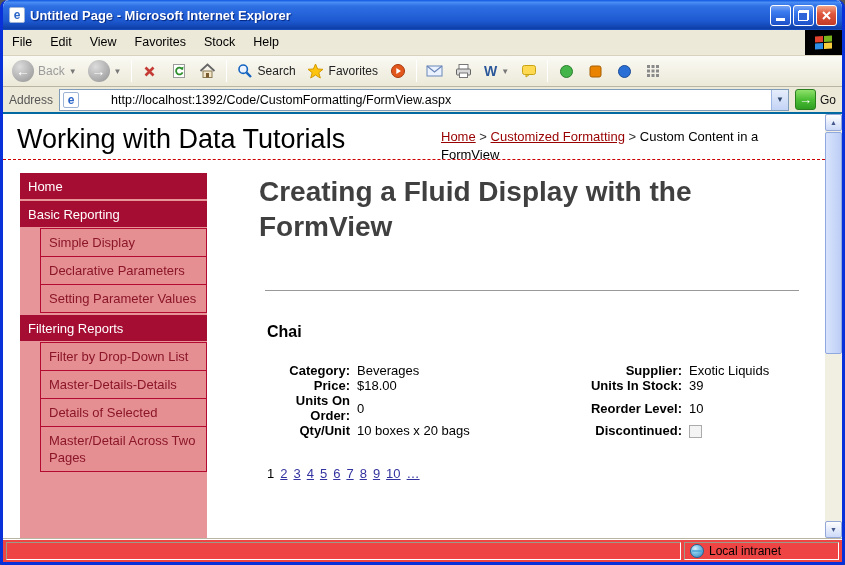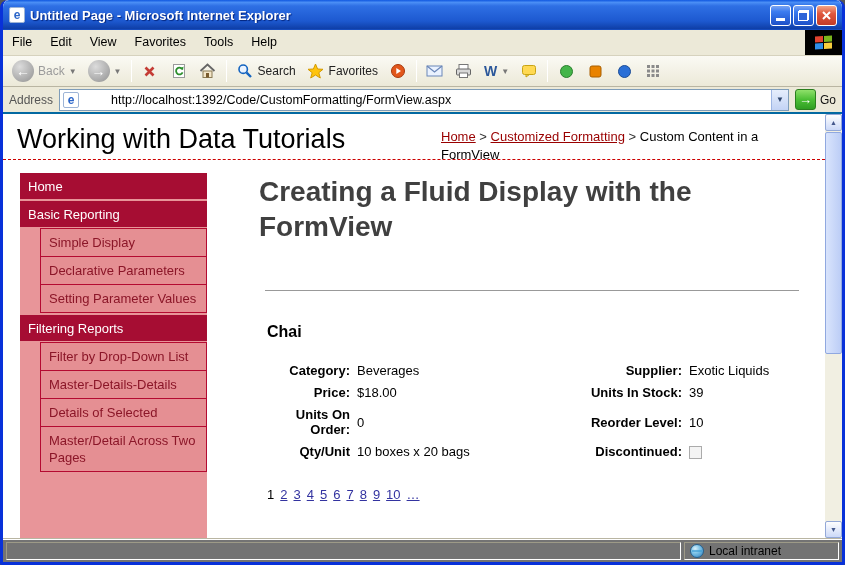--- a/index.html
+++ b/index.html
@@ -73,35 +73,35 @@
   .sidebar { width:187px; flex-shrink:0; margin:13px 0 0 17px; background:#E89599; }
   .nav-section { background:#A60D33; color:#fff; font-size:13px; padding:6px 8px 5px 8px; margin-bottom:2px; margin-top:2px; }
   .nav-section:first-child { margin-top:0; }
   .nav-item { margin-left:20px; background:#E58F93; border:1px solid #B40A31; margin-top:-1px;
     color:#8B1628; font-size:13px; padding:5px 6px 5px 8px; line-height:17px; }
   
   .main { flex:1; padding:14px 26px 0 52px; overflow:hidden; }
   .main-heading { font-size:28px; font-weight:bold; color:#404040; max-width:480px; line-height:1.25; }
   .rule { border:none; border-top:1px solid #999; margin:46px 0 0 6px; }
   .product-name { font-size:16px; font-weight:bold; margin:32px 0 0 8px; }
-  .fields { display:grid; grid-template-columns:96px 200px 132px 1fr; row-gap:7px; margin-top:22px; font-size:13px; align-items:center; }
+  .fields { display:grid; grid-template-columns:96px 200px 132px 1fr; margin-top:22px; font-size:13px; align-items:center; }
   .f-label { font-weight:bold; text-align:right; padding-right:5px; }
   .f-value { padding-left:2px; }
   .checkbox { display:inline-block; width:13px; height:13px; background:#F4F4F4; border:1px solid #ABABAB; vertical-align:middle; }
   .pager { display:flex; gap:6px; margin:28px 0 0 8px; font-size:13px; }
   .pager a { color:#3333A0; text-decoration:underline; }
   .pager .current { color:#000; }
   
   .scrollbar { width:17px; flex-shrink:0; background:#F1EFE2; display:flex; flex-direction:column; }
   .sb-btn { height:17px; background:linear-gradient(180deg,#FEFEFE,#CCD9F8); border:1px solid #93A8D8; border-radius:2px;
     display:flex; align-items:center; justify-content:center; font-size:7px; color:#44588C; }
   .sb-thumb { height:222px; margin-top:1px; background:linear-gradient(90deg,#D9E4FC,#BCCDF6); border:1px solid #90A8E0; border-radius:2px; }
   .sb-track-rest { flex:1; }
   
-  .statusbar { height:24px; background:#737373; border-top:1px solid #B9B5A2; box-shadow: inset 0 1px 0 #fff;
+  .statusbar { height:24px; background:#ef4444; border-top:1px solid #B9B5A2; box-shadow: inset 0 1px 0 #fff;
     display:flex; align-items:center; padding:3px 3px 3px 3px; gap:3px; }
   .status-panel { height:18px; border:1px solid; border-color:#9D9A87 #FFF #FFF #9D9A87; }
   .status-left { flex:1; }
   .status-right { width:155px; display:flex; align-items:center; gap:5px; padding:0 5px; font-size:12px; color:#000; }
   .globe { width:14px; height:14px; border-radius:50%; flex-shrink:0;
     background: radial-gradient(circle at 35% 30%, #D9F0FA 0%, #7FC4E8 40%, #2E7FBE 100%);
     border:1px solid #25618F; position:relative; }
   .globe::after { content:""; position:absolute; left:1px; right:1px; top:5px; height:2px; background:#3E9ED4; opacity:.7; }
 </style>
 </head>
@@ -125,21 +125,21 @@
           </svg>
       </div>
     </div>
   </div>
 
   <div class="menubar">
     <span class="menu-item">File</span>
     <span class="menu-item">Edit</span>
     <span class="menu-item">View</span>
     <span class="menu-item">Favorites</span>
-    <span class="menu-item">Tools</span>
+    <span class="menu-item">Stock</span>
     <span class="menu-item">Help</span>
     <div class="throbber">
       <div class="winflag">
           <span></span>
           <span></span>
           <span></span>
           <span></span>
         </div>
     </div>
   </div>

